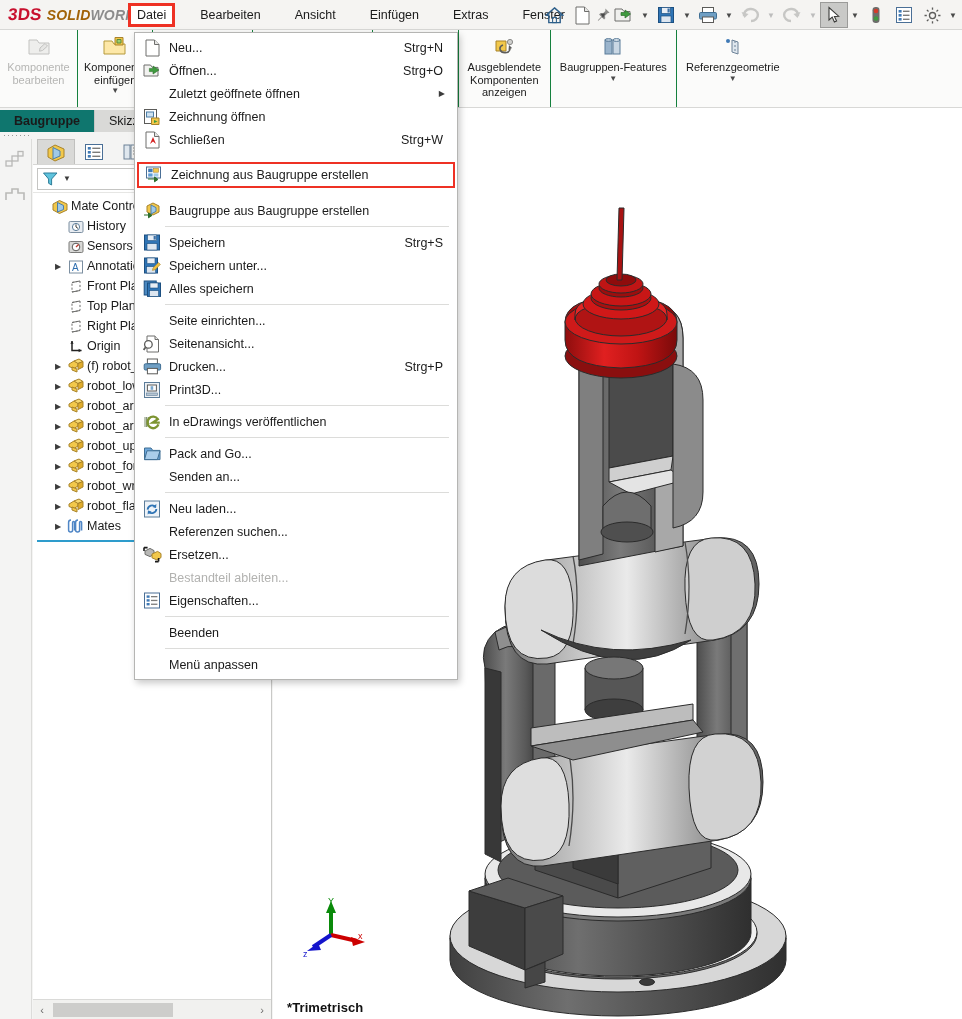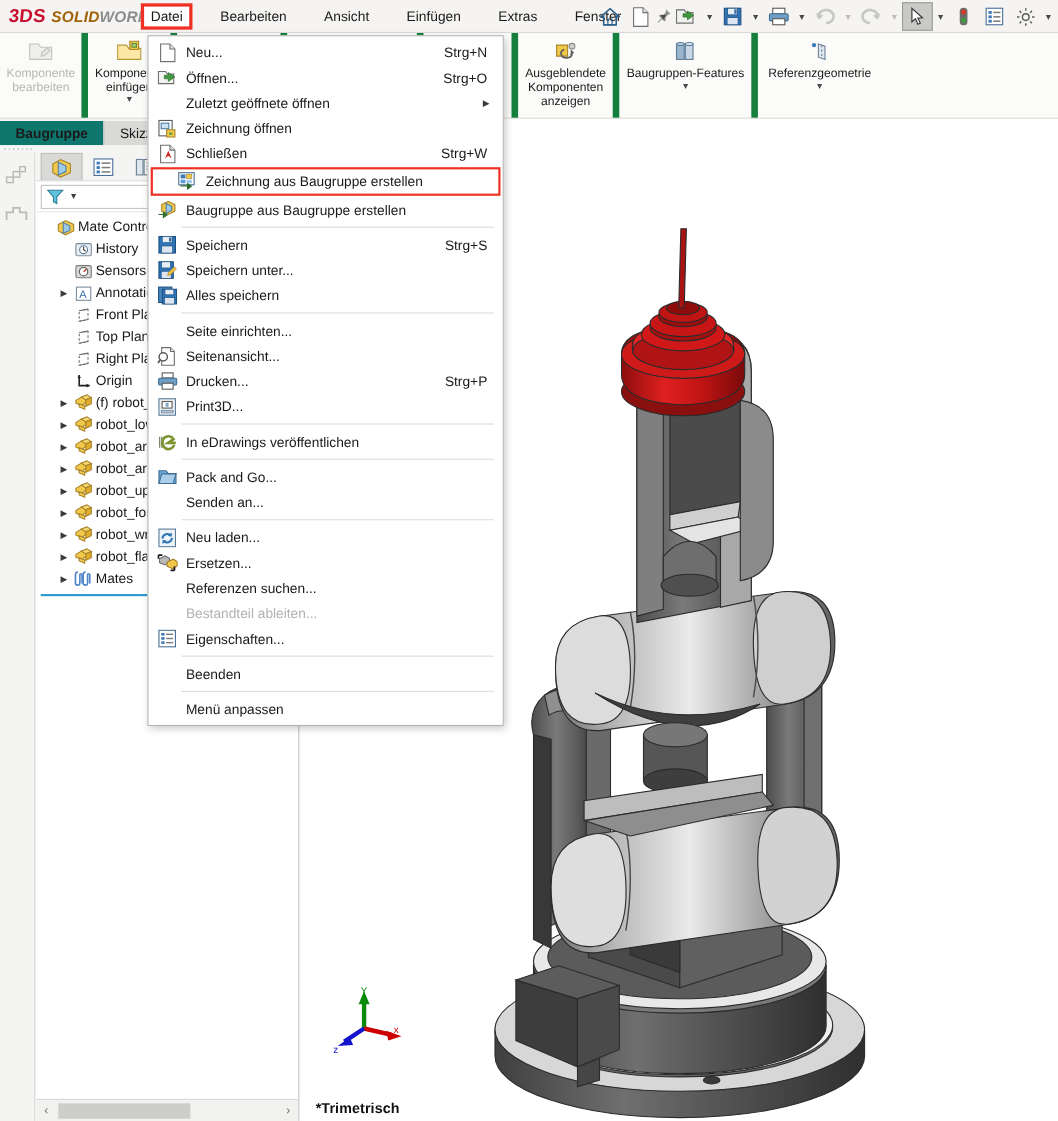--- a/index.html
+++ b/index.html
@@ -60,21 +60,21 @@
 
   
   .ribbon {
     position: absolute; left: 0; top: 30px; width: 962px; height: 78px;
     background: #fbfbfa; border-bottom: 1px solid #d8d8d6;
     display: flex; align-items: stretch;
   }
   .rb-group {
     display: flex; flex-direction: column; align-items: center;
     justify-content: flex-start; padding: 4px 6px 0 6px;
-    border-right: 6px solid #15803d; min-width: 60px;
+    border-right: 1px solid #15803d; min-width: 60px;
   }
   .rb-btn {
     display: flex; flex-direction: column; align-items: center;
     width: 100%; cursor: default;
   }
   .rb-ico { height: 26px; display: flex; align-items: center; justify-content: center; }
   .rb-label {
     font-size: 11px; line-height: 12.5px; text-align: center; margin-top: 1px;
     color: #1a1a1a; white-space: pre-line;
   }
@@ -173,21 +173,21 @@
     background: #ffffff; border: 1px solid #b5b5b3;
     box-shadow: 2px 3px 7px rgba(0,0,0,.22);
     padding: 3px 0 3px 0; z-index: 40;
   }
   .mrow {
     position: relative; display: flex; align-items: center; height: 23px;
     padding-left: 4px; font-size: 12.5px; color: #1a1a1a; cursor: default;
   }
   .mrow.dim { color: #b2b2b0; }
   .mrow.hl {
-    border: 2px solid #ee3124; height: 26px; margin: 1px 2px; padding-left: 18px;
+    border: 2px solid #ee3124; height: 26px; margin: 11px 2px; padding-left: 2px;
     background: #fff;
   }
   .mico { width: 26px; height: 20px; display: flex; align-items: center;
           justify-content: center; flex: 0 0 26px; }
   .mtext { flex: 1; padding-left: 4px; white-space: nowrap; }
   .maccel { color: #1a1a1a; padding-right: 14px; font-size: 12.5px; }
   .msub { position: absolute; right: 12px; font-size: 8px; color: #3b3b3b; }
   .msep { height: 1px; background: #dcdcda; margin: 4px 8px 4px 30px; }
 
   svg { display: block; }
@@ -1014,33 +1014,33 @@
             <rect x="1.5" y="1" width="15" height="16" fill="#eef3f8" stroke="#5b7c99"></rect>
             <path d="M4.6 9.6 a4.6 4.6 0 0 1 8 -2.6" fill="none" stroke="#2f74b5" stroke-width="1.8"></path>
             <path d="M13.4 4 L13 8 L9.4 7 Z" fill="#2f74b5"></path>
             <path d="M13.4 9 a4.6 4.6 0 0 1 -8 2.6" fill="none" stroke="#2f74b5" stroke-width="1.8"></path>
             <path d="M4.6 14.6 L5 10.6 L8.6 11.6 Z" fill="#2f74b5"></path>
           </svg>
         </div>
         <div class="mtext">Neu laden...</div>
       </div>
       <div class="mrow">
+        <div class="mico"></div>
+        <div class="mtext">Referenzen suchen...</div>
+      </div>
+      <div class="mrow">
         <div class="mico">
           <svg width="19" height="17" viewBox="0 0 19 17">
             <path d="M2 5 L7 2.4 L11 4.6 L11 8.2 L7 10.6 L2 8.4 Z" fill="#b8b8b6" stroke="#6e6e6c"></path>
             <path d="M9 8 L14.6 5.4 L18 7.6 L18 11.6 L14 14 L9 11.8 Z" fill="#f2c84b" stroke="#a8832a"></path>
             <path d="M1 1.6 L4.6 1.6 M1 1.6 L1 5" stroke="#1a1a1a" stroke-width="1.6"></path>
             <path d="M15.6 15.6 L12 15.6 M15.6 15.6 L15.6 12" stroke="#1a1a1a" stroke-width="1.6"></path>
           </svg>
         </div>
         <div class="mtext">Ersetzen...</div>
-      </div>
-      <div class="mrow">
-        <div class="mico"></div>
-        <div class="mtext">Referenzen suchen...</div>
       </div>
       <div class="mrow dim">
         <div class="mico"></div>
         <div class="mtext">Bestandteil ableiten...</div>
       </div>
       <div class="mrow">
         <div class="mico">
           <svg width="18" height="17" viewBox="0 0 18 17">
             <rect x="1.5" y="1" width="15" height="15" fill="#fff" stroke="#4a6f96"></rect>
             <rect x="3.6" y="3.4" width="3" height="2.4" fill="#3f79b5"></rect>

